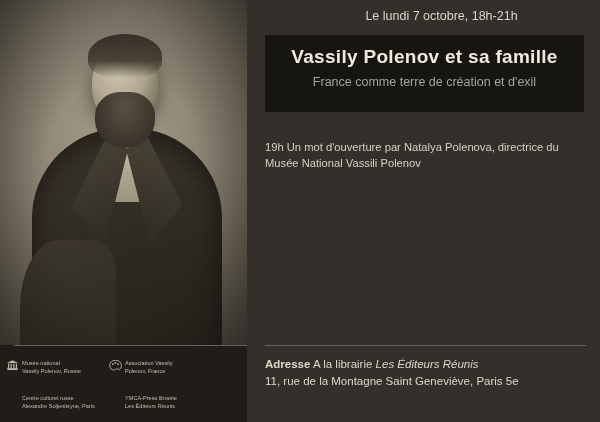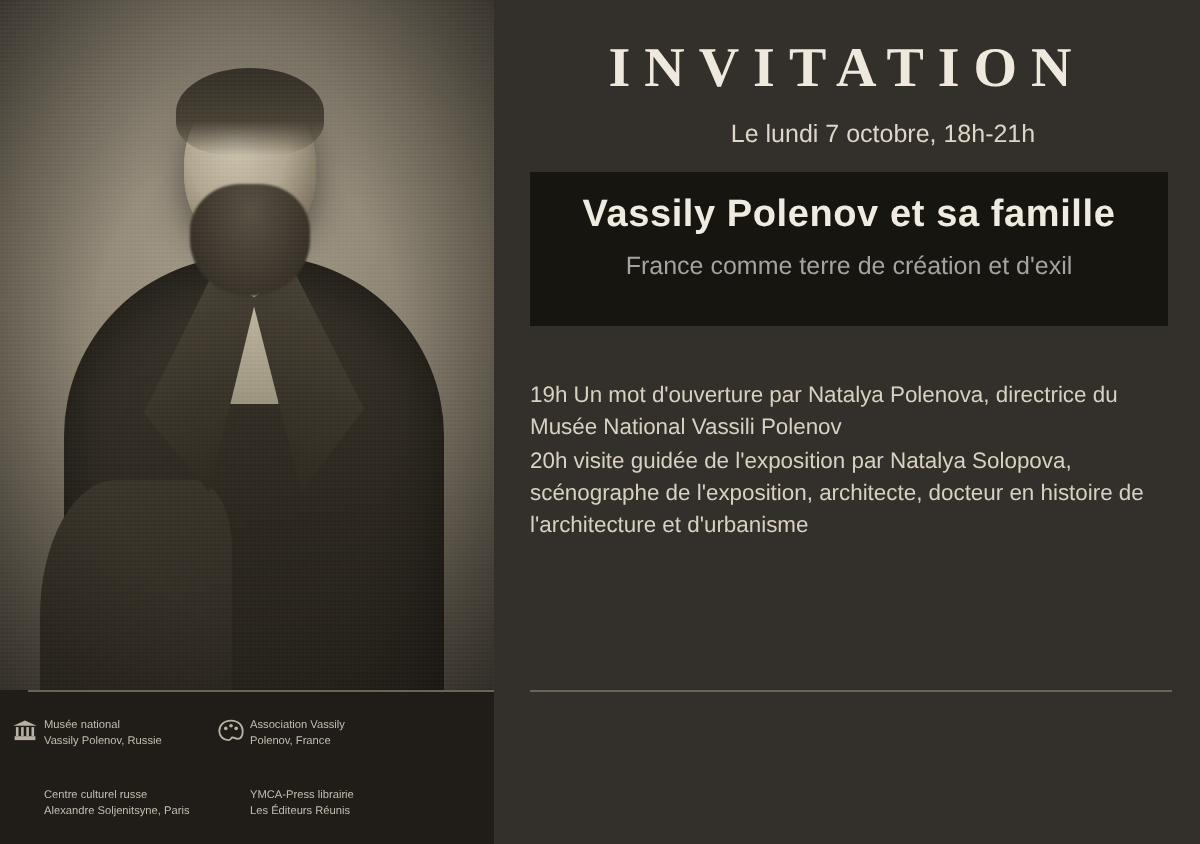--- a/index.html
+++ b/index.html
@@ -262,35 +262,40 @@
     <div class="fig-lapel-l"></div>
     <div class="fig-lapel-r"></div>
     <div class="fig-head"></div>
     <div class="fig-hair"></div>
     <div class="fig-beard"></div>
     <div class="photo-vignette"></div>
     <div class="photo-grain"></div>
   </div>
 
   <div class="content">
-    <div class="invitation-title">INVITATION</div>
     <div class="date-line">Le lundi 7 octobre, 18h-21h</div>
 
     <div class="expo-band">
       <div class="expo-title">Vassily Polenov et sa famille</div>
       <div class="expo-sub">France comme terre de création et d'exil</div>
     </div>
 
     <div class="program">
       <p>19h Un mot d'ouverture par Natalya Polenova, directrice du Musée National Vassili Polenov</p>
-      <p>20h visite guidée de l'exposition par Natalya Solopova, scénographe de l'exposition, architecte, docteur en histoire de l'architecture et d'urbanisme</p>
     </div>
 
     <div class="divider"></div>
 
+    <div class="address">
+      <div>
+        <strong>Adresse</strong>
+        <span>A la librairie </span><em>Les Éditeurs Réunis</em>
+      </div>
+      <div>11, rue de la Montagne Saint Geneviève, Paris 5e</div>
+    </div>
   </div>
 
   <div class="footer-left">
     <div class="footer-divider"></div>
 
     <div class="logo-block logo-a">
       <svg class="logo-mark" viewBox="0 0 20 20">
         <rect x="2" y="14" width="16" height="3" fill="#b8b1a4"></rect>
         <rect x="3" y="7" width="2" height="7" fill="#b8b1a4"></rect>
         <rect x="7" y="7" width="2" height="7" fill="#b8b1a4"></rect>

